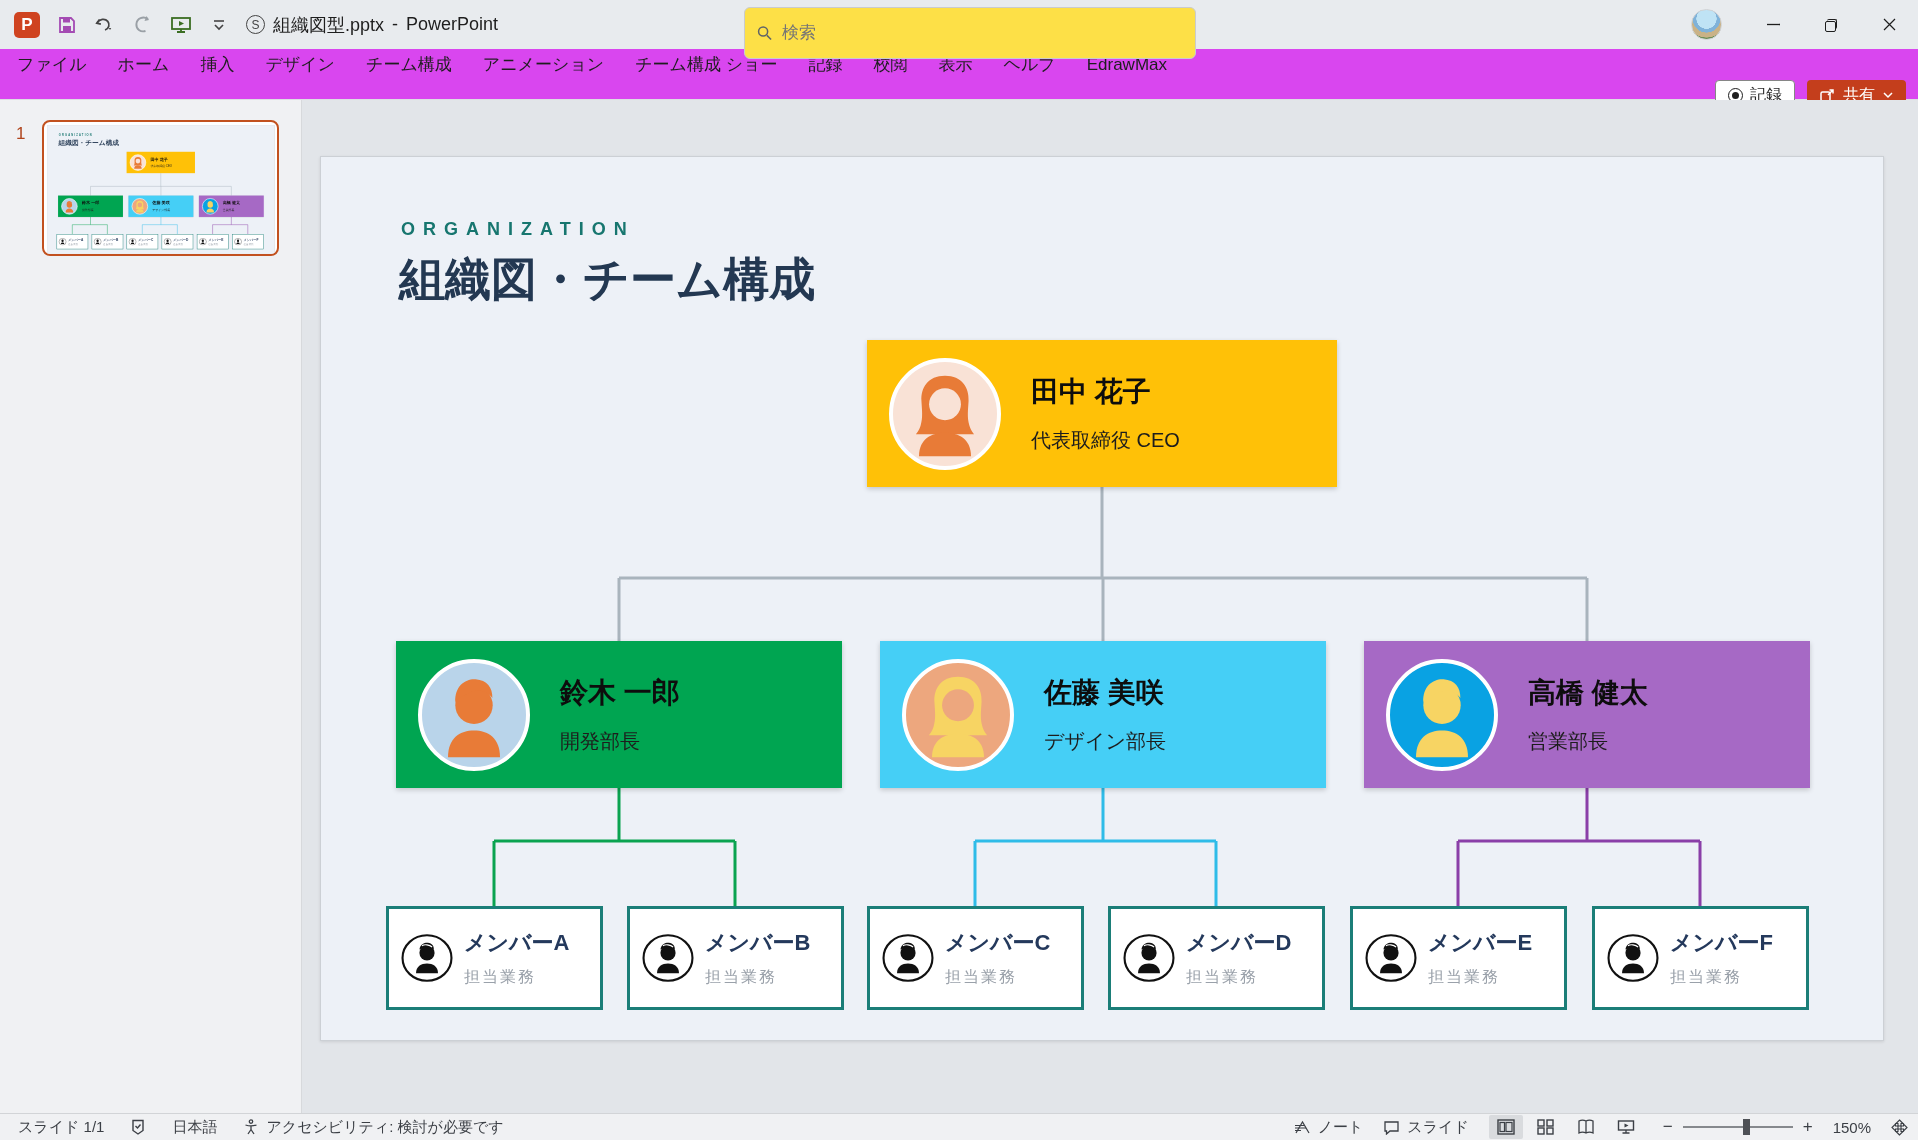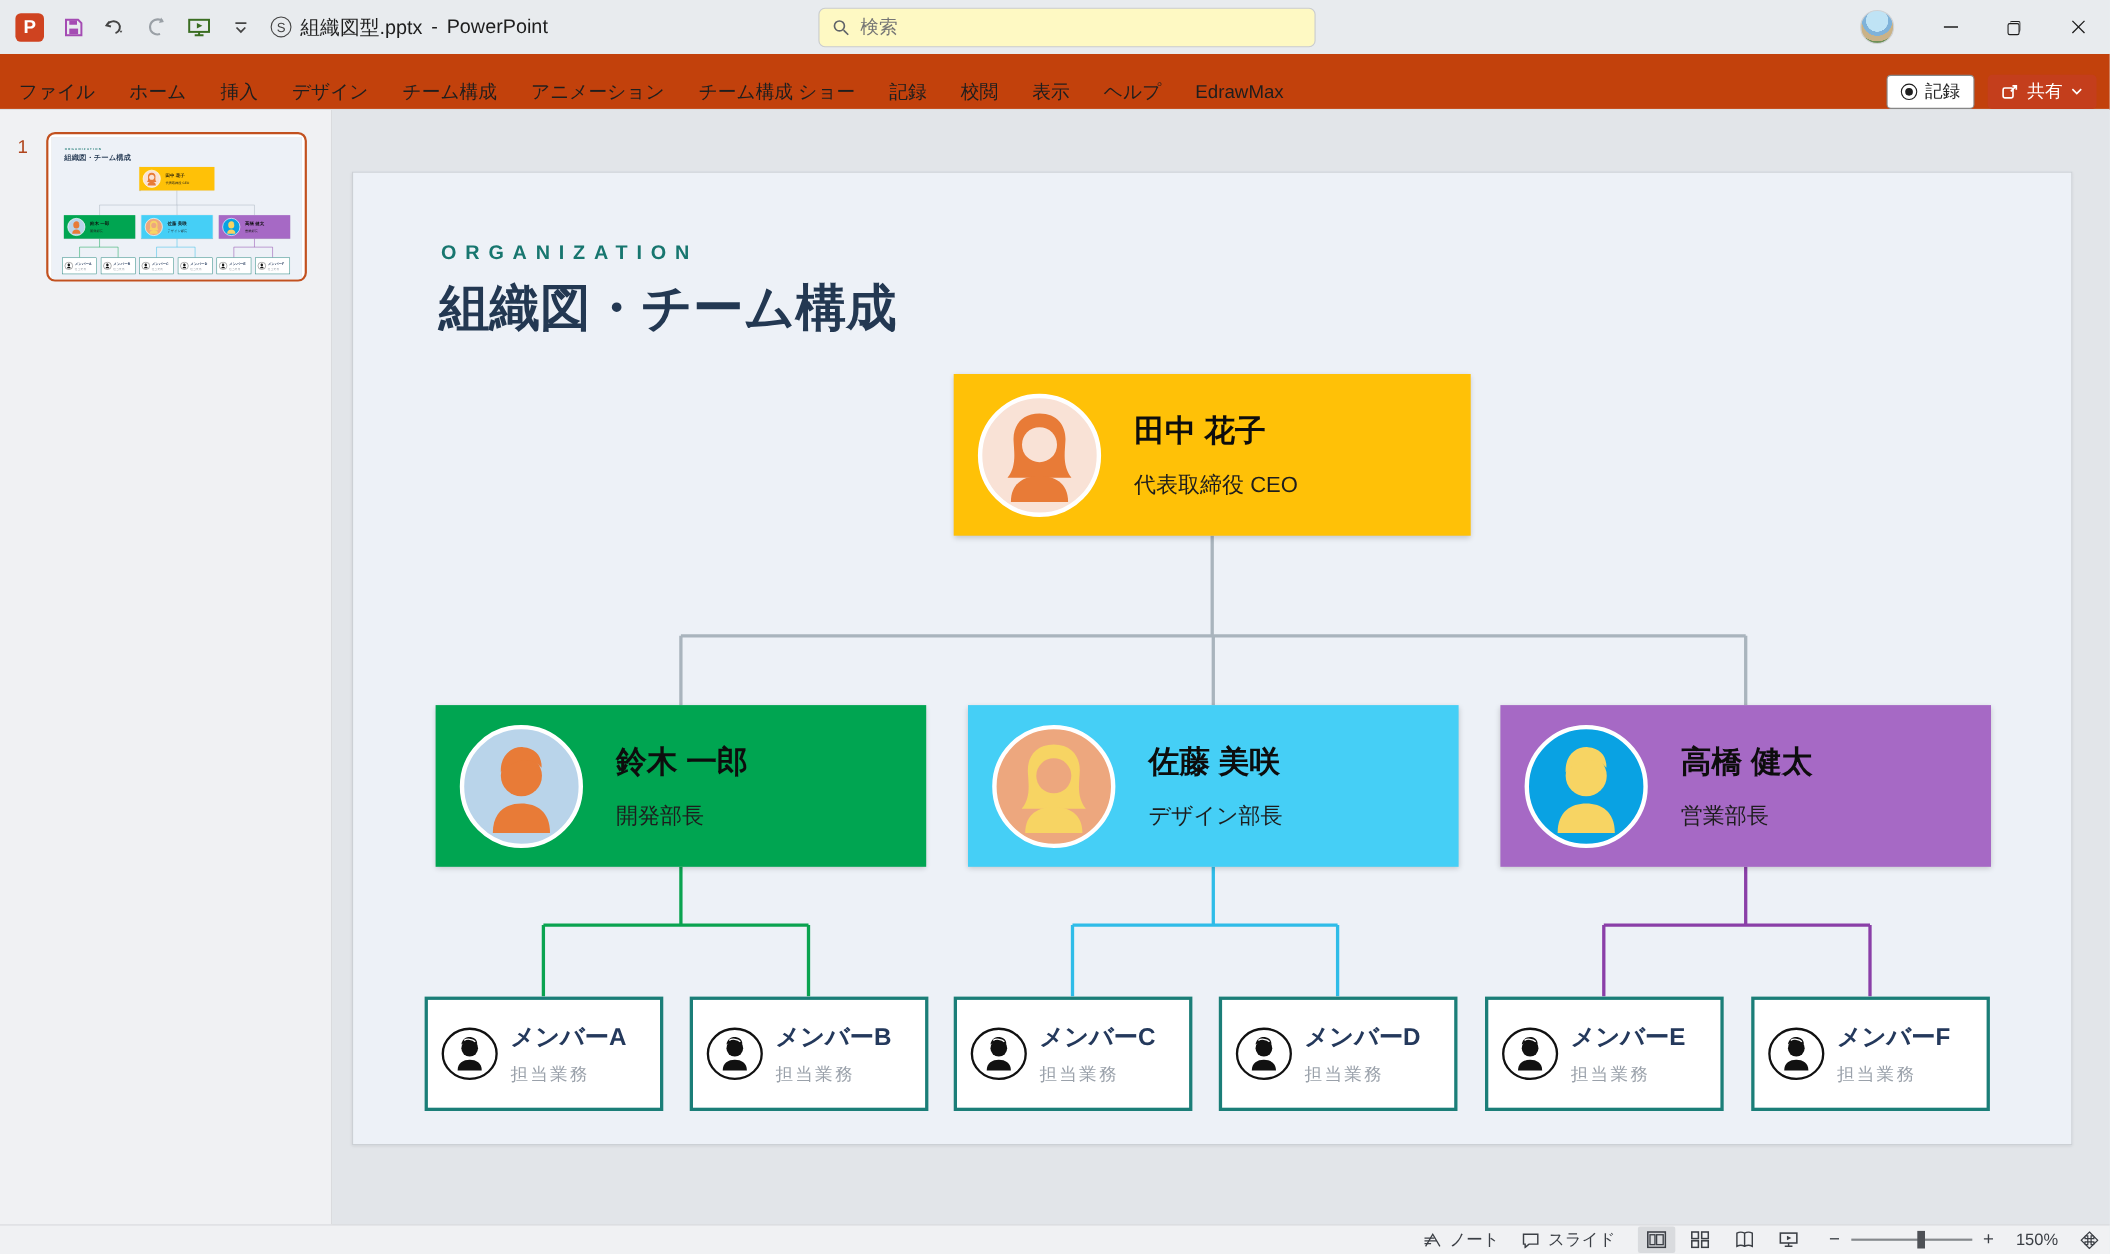--- a/index.html
+++ b/index.html
@@ -7,32 +7,32 @@
   body { font-family:"Liberation Sans","DejaVu Sans",sans-serif; color:#262626; background:#e8ebee; }
 
   
   .titlebar { position:relative; height:49px; background:#e8ebee; display:flex; align-items:center; }
   .qat { display:flex; align-items:center; gap:16px; padding-left:14px; }
   .ppt-logo { width:26px; height:26px; background:#cf4320; border-radius:5px; color:#fff; font-weight:bold; font-size:17px; display:flex; align-items:center; justify-content:center; }
   .qat-btn { display:flex; align-items:center; justify-content:center; width:22px; height:24px; }
   .qat svg { display:block; }
   .doc-title { display:flex; align-items:center; gap:8px; margin-left:16px; font-size:18px; color:#1e1e1e; white-space:nowrap; }
   .save-badge { width:19px; height:19px; border:1.6px solid #444; border-radius:50%; font-size:12px; display:flex; align-items:center; justify-content:center; color:#444; }
-  .search-box { position:absolute; left:744px; top:7px; width:452px; height:36px; background:#fef9c3; border:1px solid #c9cbce; border-radius:6px; display:flex; align-items:center; padding:0 12px; gap:10px; }
+  .search-box { position:absolute; left:744px; top:7px; width:452px; height:52px; background:#fde047; border:1px solid #c9cbce; border-radius:6px; display:flex; align-items:center; padding:0 12px; gap:10px; }
   .search-box input { border:none; outline:none; background:transparent; font-size:17px; color:#5f6368; width:100%; font-family:inherit; }
   .tb-right { position:absolute; right:0; top:0; height:49px; display:flex; align-items:center; }
   .tb-avatar { width:31px; height:31px; border-radius:50%; margin-right:22px;
     background:radial-gradient(circle at 50% 30%, #bfe3f5 0 40%, #7fb2d9 41% 55%, #c9b287 56% 75%, #6d8f57 76%); border:1px solid #cfd2d5; }
   .win-btn { width:58px; height:49px; display:flex; align-items:center; justify-content:center; font-size:16px; color:#1e1e1e; }
   .restore-glyph { position:relative; width:12px; height:12px; }
   .restore-glyph::before { content:""; position:absolute; left:2px; top:0; width:9px; height:9px; border:1.2px solid #1e1e1e; border-radius:2px; border-left:none; border-bottom:none; }
   .restore-glyph::after { content:""; position:absolute; left:0; top:2px; width:9px; height:9px; border:1.2px solid #1e1e1e; border-radius:2px; background:#e8ebee; }
 
   
-  .menubar { height:51px; background:#c2410c; display:flex; align-items:flex-end; padding:0 12px 0 15px; border-bottom:1px solid #dcdfe2; }
+  .menubar { height:51px; background:#d946ef; display:flex; align-items:flex-start; padding:0 12px 0 15px; border-bottom:1px solid #dcdfe2;flex-direction:column; }
   .menu-items { display:flex; align-items:center; gap:27px; font-size:17px; color:#1e1e1e; white-space:nowrap; }
   .menu-item { padding:4px 2px; cursor:default; }
   .menu-right { margin-left:auto; display:flex; align-items:center; gap:12px; }
   .record-btn { display:flex; align-items:center; gap:7px; background:#fff; border:1px solid #868686; border-radius:4px; padding:4px 12px; font-size:16px; }
   .record-dot { width:15px; height:15px; border:1.8px solid #1e1e1e; border-radius:50%; display:flex; align-items:center; justify-content:center; }
   .record-dot::after { content:""; width:7px; height:7px; background:#1e1e1e; border-radius:50%; }
   .share-btn { display:flex; align-items:center; gap:8px; background:#c43e1c; color:#fff; border-radius:4px; padding:5px 13px; font-size:16px; }
 
   
   .main { display:flex; height:1013px; }
@@ -509,20 +509,39 @@
         <div class="m-text">
           <span class="member-name">メンバーF</span>
           <span class="member-role">担当業務</span>
         </div>
       </div>
     </div>
   </div>
 </div>
 
 <div class="statusbar">
+  <div class="sb-left">
+    <span class="sb-item">スライド 1/1</span>
+    <span class="sb-item">
+      <svg width="16" height="16" viewBox="0 0 16 16">
+          <path d="M3 1.5 h10 v10 l-5 3.5 -5 -3.5 z" fill="none" stroke="#3b3f45" stroke-width="1.4"></path>
+          <path d="M5.5 7 l2 2 3-3.5" fill="none" stroke="#3b3f45" stroke-width="1.4"></path>
+        </svg>
+    </span>
+    <span class="sb-item">
+        <span>日本語</span>
+      </span>
+    <span class="sb-item">
+      <svg width="16" height="16" viewBox="0 0 16 16">
+          <circle cx="8" cy="2.6" r="1.7" fill="none" stroke="#3b3f45" stroke-width="1.3"></circle>
+          <path d="M2.5 6 C6 7.2 10 7.2 13.5 6 M8 7 v3.5 M8 10.5 L5 15 M8 10.5 L11 15" fill="none" stroke="#3b3f45" stroke-width="1.3"></path>
+        </svg>
+      <span>アクセシビリティ: 検討が必要です</span>
+    </span>
+  </div>
   <div class="sb-right">
     <span class="sb-item">
       <svg width="17" height="15" viewBox="0 0 17 15">
           <path d="M2 13 L8.5 2 L15 13" fill="none" stroke="#3b3f45" stroke-width="1.2"></path>
           <path d="M1 5.5 h9 M1 8 h11 M1 10.5 h6" stroke="#3b3f45" stroke-width="1.2"></path>
         </svg>
       <span>ノート</span>
     </span>
     <span class="sb-item">
       <svg width="17" height="15" viewBox="0 0 17 15">

